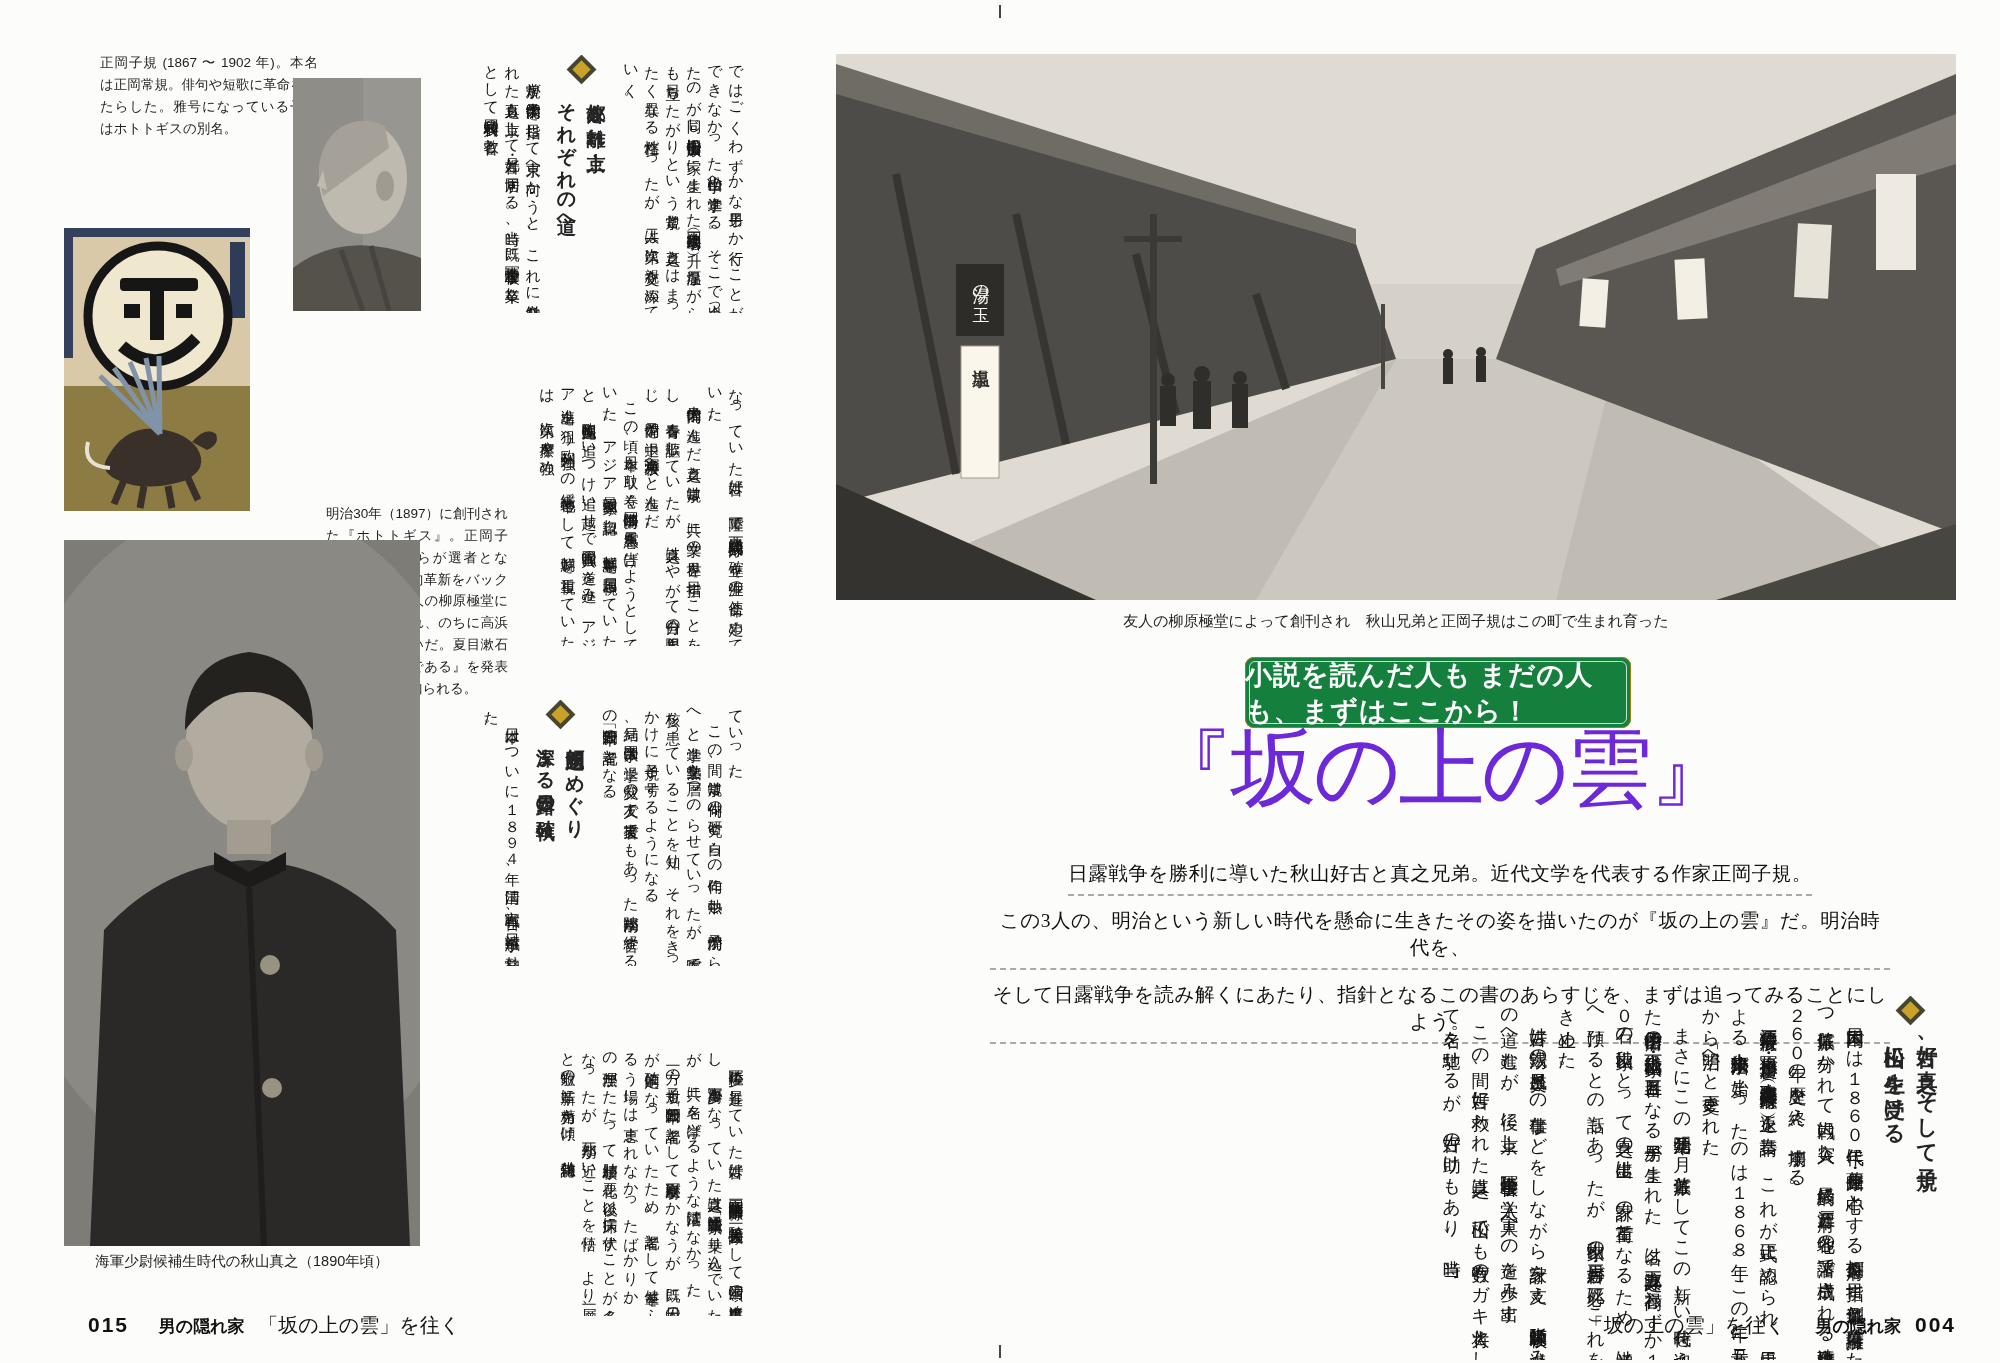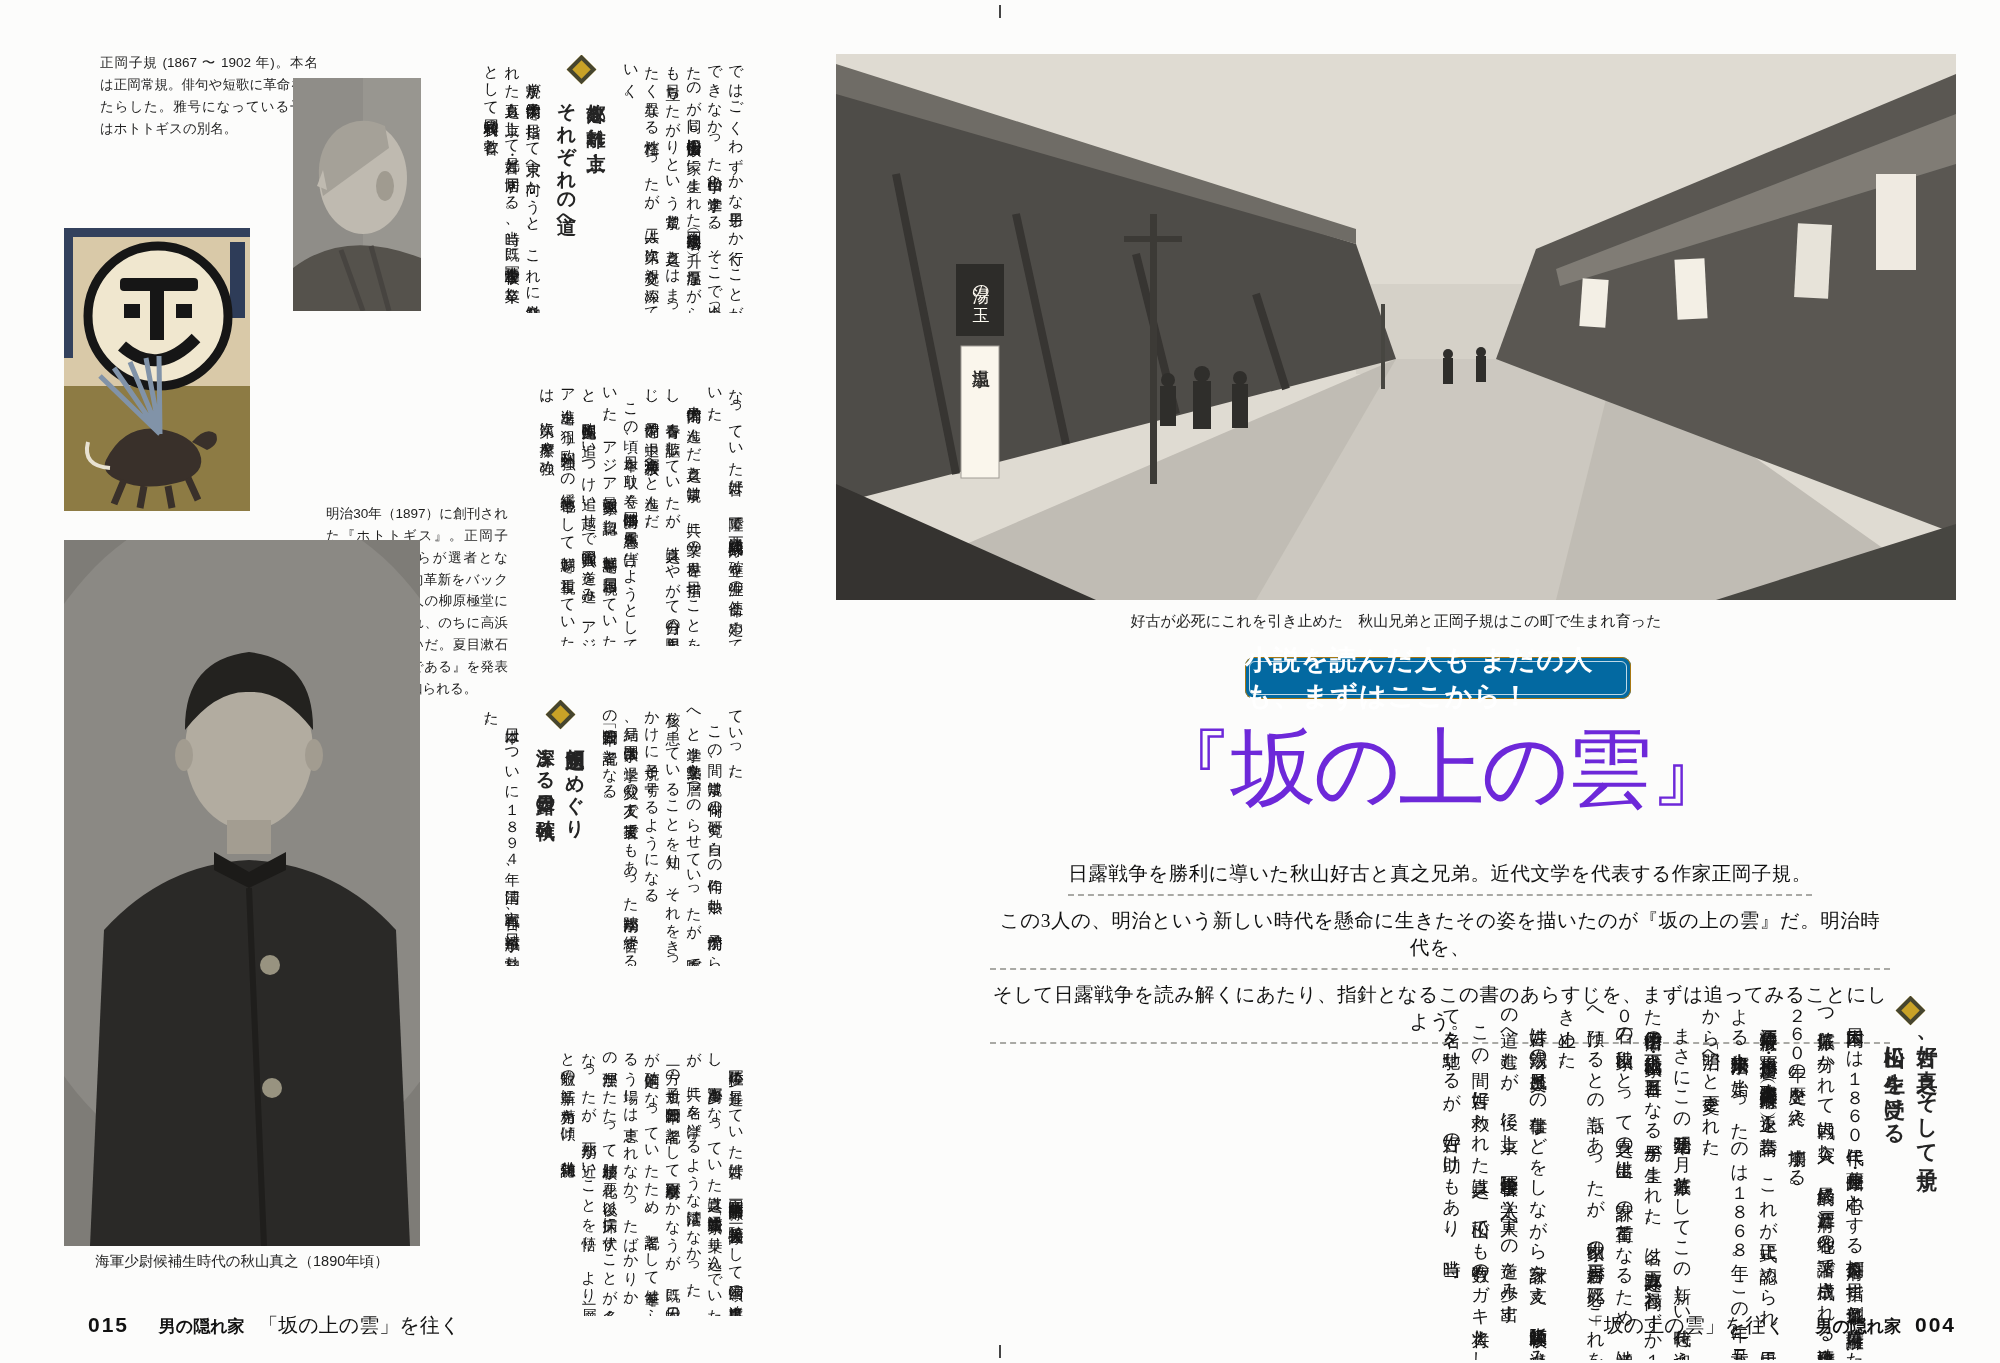--- a/index.html
+++ b/index.html
@@ -18,21 +18,21 @@
   .vsub{display:inline-block;vertical-align:top;margin:0 9px;}
   .vsub-box{display:inline-flex;writing-mode:horizontal-tb;flex-direction:column;align-items:center;gap:9px;}
   .diamond{width:13px;height:13px;background:#c9a227;border:4px solid #46452f;transform:rotate(45deg);margin-top:4px;}
   .vsub-lines{writing-mode:vertical-rl;font-weight:700;font-size:19px;line-height:1.55;letter-spacing:1px;color:#242424;}
   .vsub-lines.lg{font-size:21px;}
   
   .ph{position:absolute;overflow:hidden;}
   .ph svg{display:block;}
   
   .r-center{position:absolute;left:990px;width:900px;text-align:center;}
-  .badge{position:absolute;left:1245px;top:657px;width:386px;height:42px;background:#0369a1;border-radius:9px;
+  .badge{position:absolute;left:1245px;top:657px;width:386px;height:71px;background:#15803d;border-radius:9px;
          display:flex;align-items:center;justify-content:center;box-shadow:inset 0 0 0 1px #a87812;}
   .badge-inner{position:absolute;inset:4px;border:1px solid rgba(255,255,255,.75);border-radius:6px;}
   .badge-text{position:relative;color:#fff;font-size:27px;font-weight:700;letter-spacing:1px;
               font-family:"Liberation Serif","DejaVu Serif",serif;}
   .main-title{top:716px;font-size:86px;letter-spacing:-3px;color:#6d28d9;font-weight:400;line-height:1.25;}
   .lead{top:860px;font-size:19.5px;letter-spacing:.5px;color:#101010;}
   .lead .lead-line{display:inline-block;border-bottom:2px dashed #a9a9a5;padding-bottom:7px;margin-bottom:11px;}
   
   .footer{position:absolute;top:1312px;font-size:15px;color:#111;}
   .footer .pageno{font-family:"Liberation Sans","DejaVu Sans",sans-serif;font-weight:700;font-size:21px;letter-spacing:2px;}
@@ -170,21 +170,21 @@
           <rect x="396" y="330" width="16" height="44"></rect>
         <circle cx="612" cy="300" r="5"></circle>
           <rect x="607" y="304" width="10" height="26"></rect>
         <circle cx="645" cy="298" r="5"></circle>
           <rect x="640" y="302" width="10" height="26"></rect>
       </g>
       <polygon points="0,430 260,546 0,546" fill="#33312d"></polygon>
       <polygon points="1120,470 880,546 1120,546" fill="#45433e"></polygon>
     </svg>
   </div>
-  <div class="photocap" style="left:836px;top:612px;width:1120px;font-size:15px;">好古が必死にこれを引き止めた　秋山兄弟と正岡子規はこの町で生まれ育った</div>
+  <div class="photocap" style="left:836px;top:612px;width:1120px;font-size:15px;">友人の柳原極堂によって創刊され　秋山兄弟と正岡子規はこの町で生まれ育った</div>
 
   <div class="badge">
     <span class="badge-inner"></span>
     <span class="badge-text">小説を読んだ人も まだの人も、まずはここから！</span>
   </div>
 
   <div class="r-center main-title">『坂の上の雲』</div>
 
   <div class="r-center lead">
     <span class="lead-line">日露戦争を勝利に導いた秋山好古と真之兄弟。近代文学を代表する作家正岡子規。</span><br>

